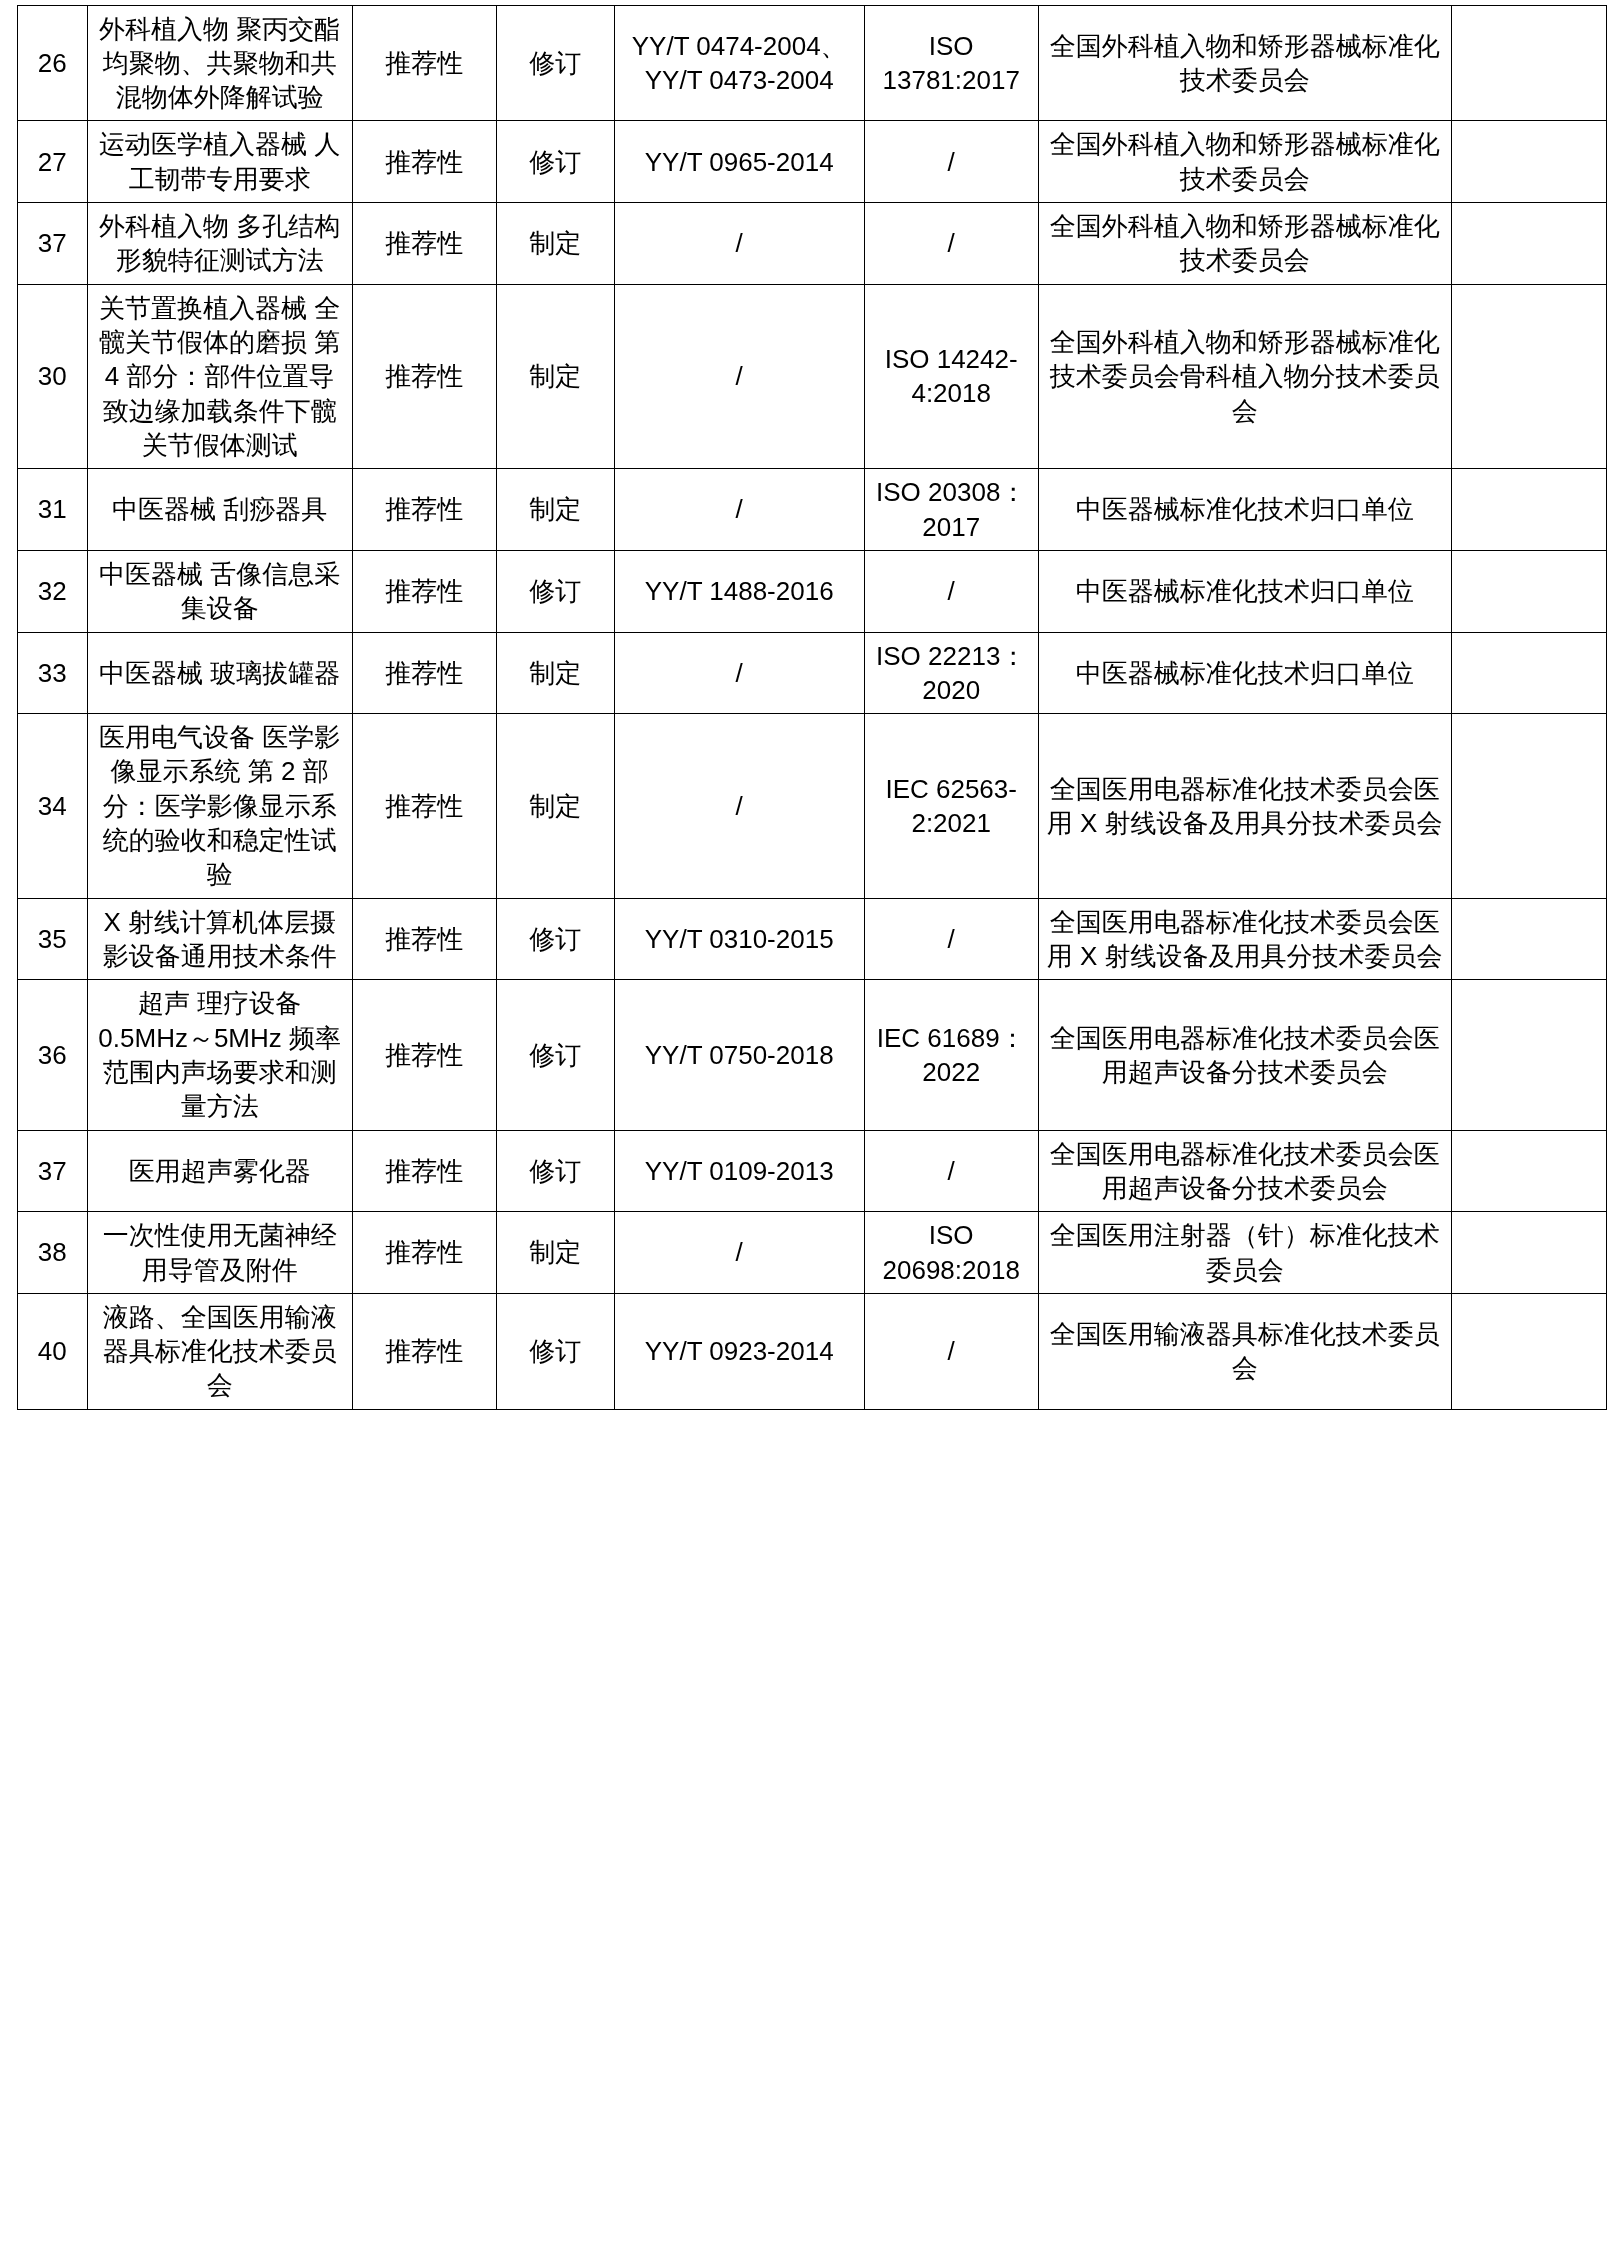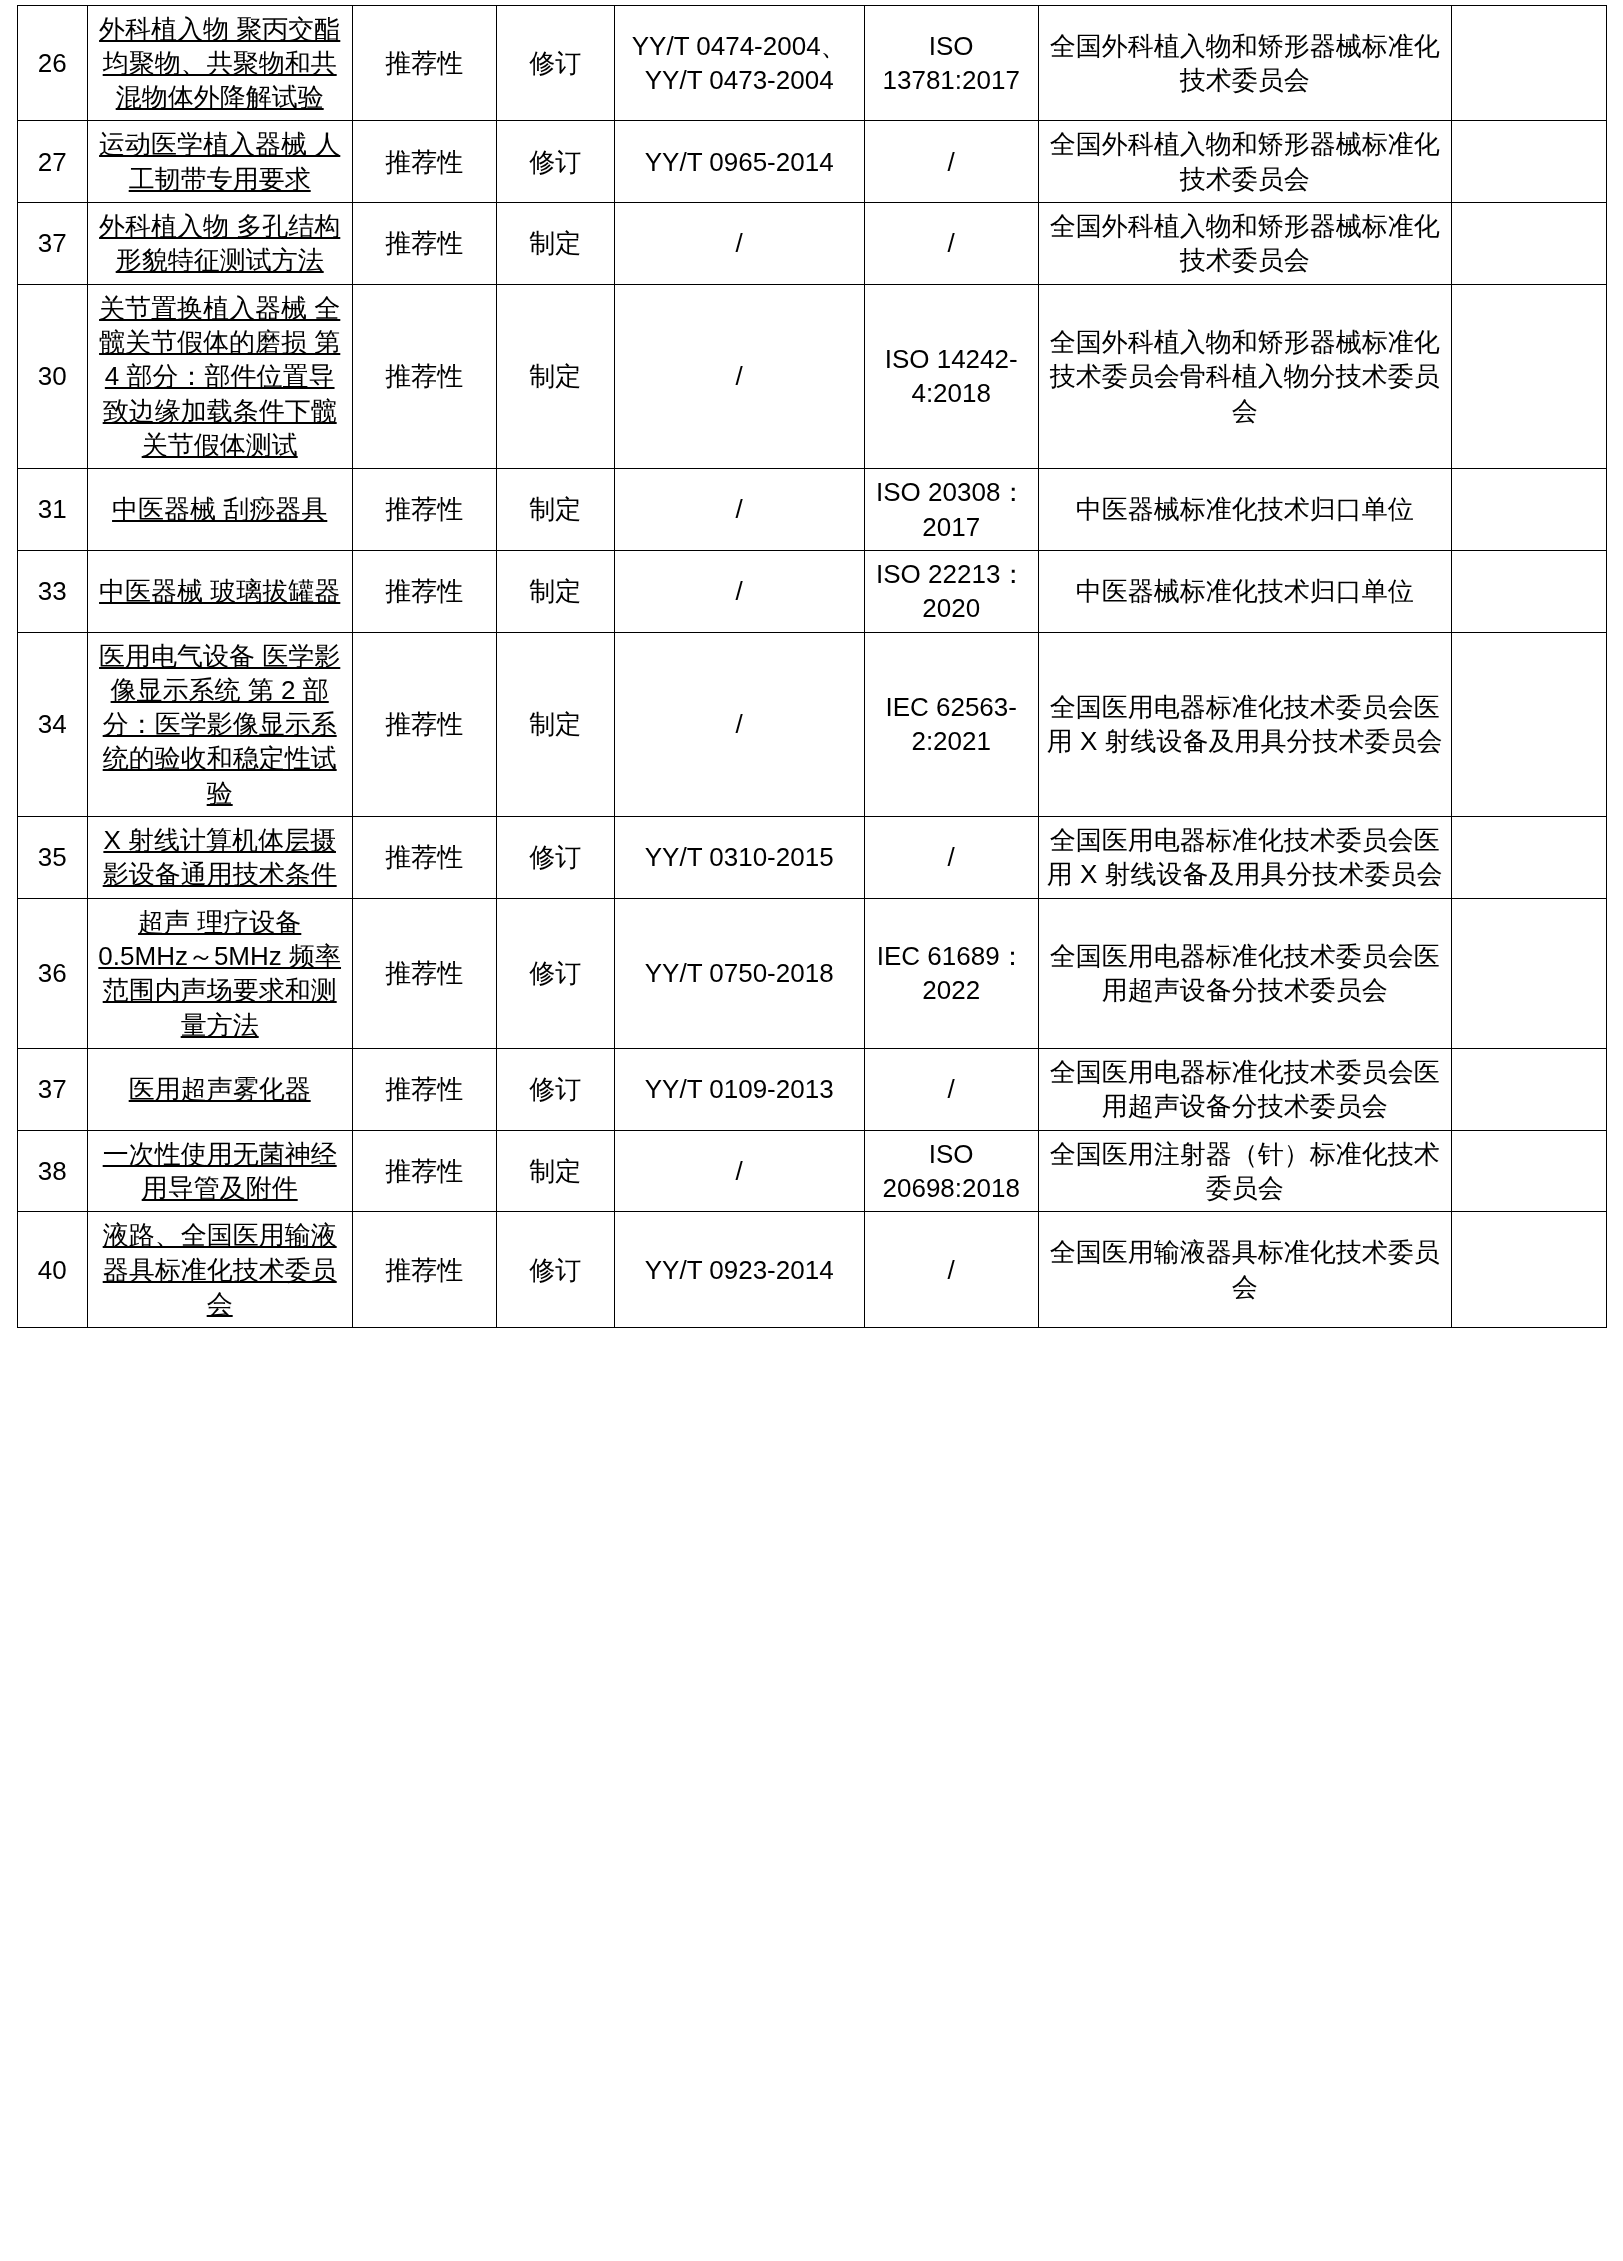--- a/index.html
+++ b/index.html
@@ -41,21 +41,20 @@
   col.c-type    { width: 144px; }
   col.c-action  { width: 118px; }
   col.c-old     { width: 250px; }
   col.c-iso     { width: 174px; }
   col.c-org     { width: 413px; }
   col.c-blank   { width: 155px; }
 
   td.name-cell {
     padding-left: 9px;
     padding-right: 9px;
-    text-decoration: underline;
   }
   td.org-cell {
     padding-left: 10.6px;
     padding-right: 10.6px;
     margin-top: 12px;
   }
   td.blank-cell {
     border-right: 1.5px solid #000000;
   }
 </style>
@@ -119,20 +118,30 @@
           <td>31</td>
           <td class="name-cell">中医器械 刮痧器具</td>
           <td>推荐性</td>
           <td>制定</td>
           <td>/</td>
           <td>ISO 20308：2017</td>
           <td class="org-cell">中医器械标准化技术归口单位</td>
           <td class="blank-cell"></td>
         </tr>
         <tr>
+          <td>32</td>
+          <td class="name-cell">中医器械 舌像信息采集设备</td>
+          <td>推荐性</td>
+          <td>修订</td>
+          <td>YY/T 1488-2016</td>
+          <td>/</td>
+          <td class="org-cell">中医器械标准化技术归口单位</td>
+          <td class="blank-cell"></td>
+        </tr>
+        <tr>
           <td>33</td>
           <td class="name-cell">中医器械 玻璃拔罐器</td>
           <td>推荐性</td>
           <td>制定</td>
           <td>/</td>
           <td>ISO 22213：2020</td>
           <td class="org-cell">中医器械标准化技术归口单位</td>
           <td class="blank-cell"></td>
         </tr>
         <tr>

